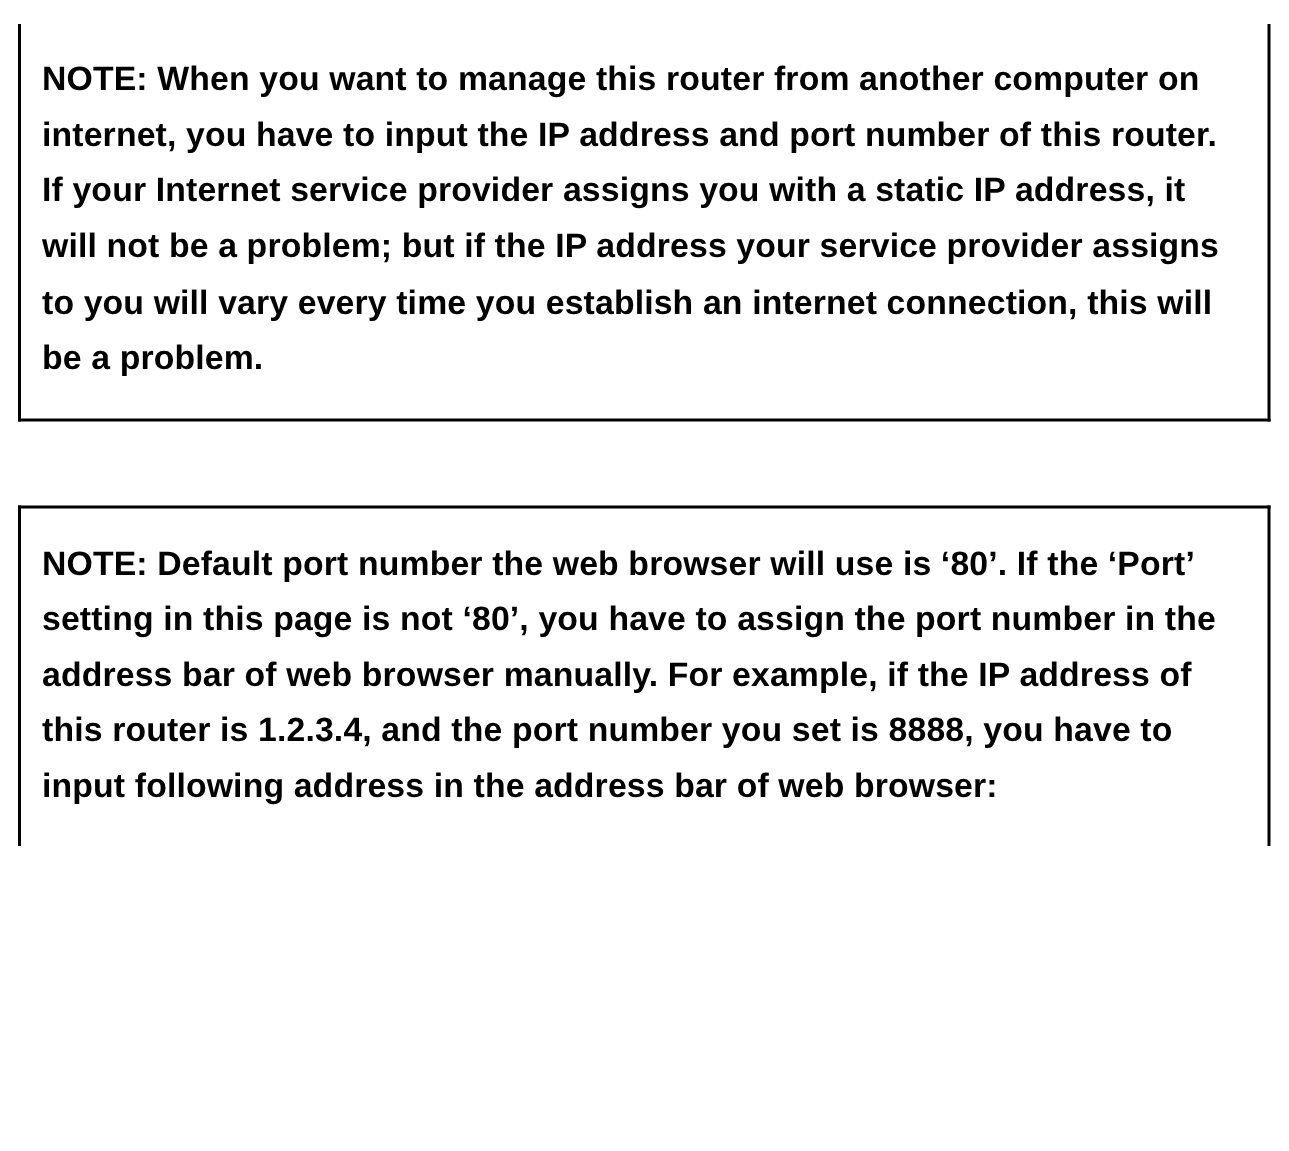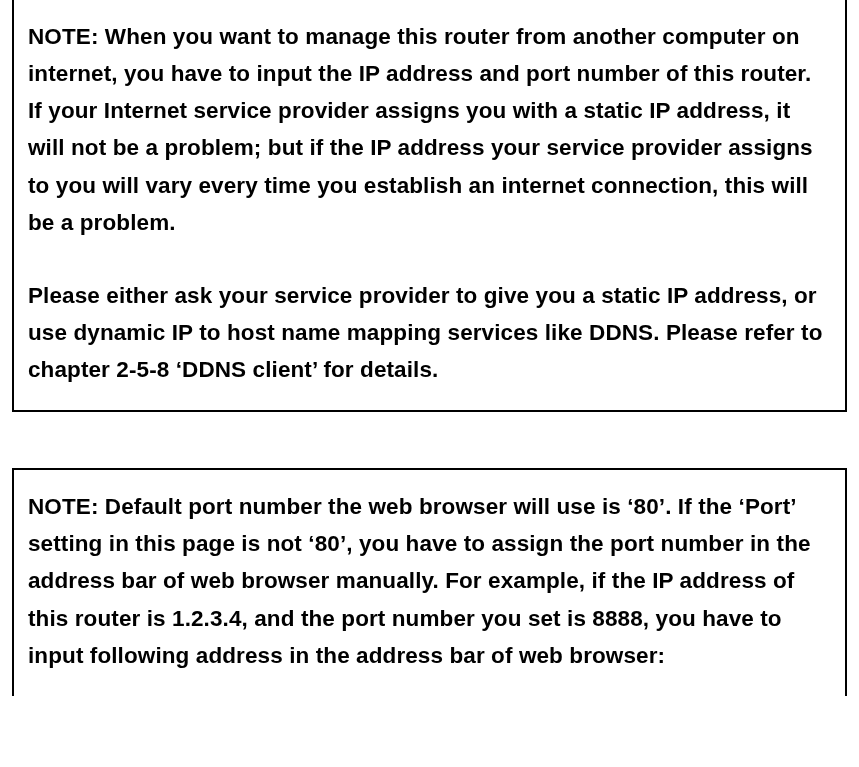--- a/index.html
+++ b/index.html
@@ -9,21 +9,21 @@
     }
     body {
       font-family: Arial, Helvetica, sans-serif;
       background: #ffffff;
       width: 859px;
       height: 767px;
       padding: 0;
     }
     .note-box {
       border: 2px solid #000000;
-      margin: 0 12px;
+      margin: 16px 12px;
       padding: 18px 14px 22px 14px;
     }
     .note-box-1 {
       border-top: none;
     }
     .note-box-2 {
       margin-top: 56px;
       border-bottom: none;
     }
     .note-paragraph {
@@ -42,18 +42,17 @@
       color: #000000;
       line-height: 1.65;
       margin-top: 36px;
     }
   </style>
 </head>
 <body>
 
 <div class="note-box note-box-1">
   <p class="note-paragraph">NOTE: When you want to manage this router from another computer on internet, you have to input the IP address and port number of this router. If your Internet service provider assigns you with a static IP address, it will not be a problem; but if the IP address your service provider assigns to you will vary every time you establish an internet connection, this will be a problem.</p>
-  <p class="note-paragraph">Please either ask your service provider to give you a static IP address, or use dynamic IP to host name mapping services like DDNS. Please refer to chapter 2-5-8 ‘DDNS client’ for details.</p>
 </div>
 
 <div class="note-box note-box-2">
   <p class="note-paragraph">NOTE: Default port number the web browser will use is ‘80’. If the ‘Port’ setting in this page is not ‘80’, you have to assign the port number in the address bar of web browser manually. For example, if the IP address of this router is 1.2.3.4, and the port number you set is 8888, you have to input following address in the address bar of web browser:</p>
 </div>
 
 </body></html>

